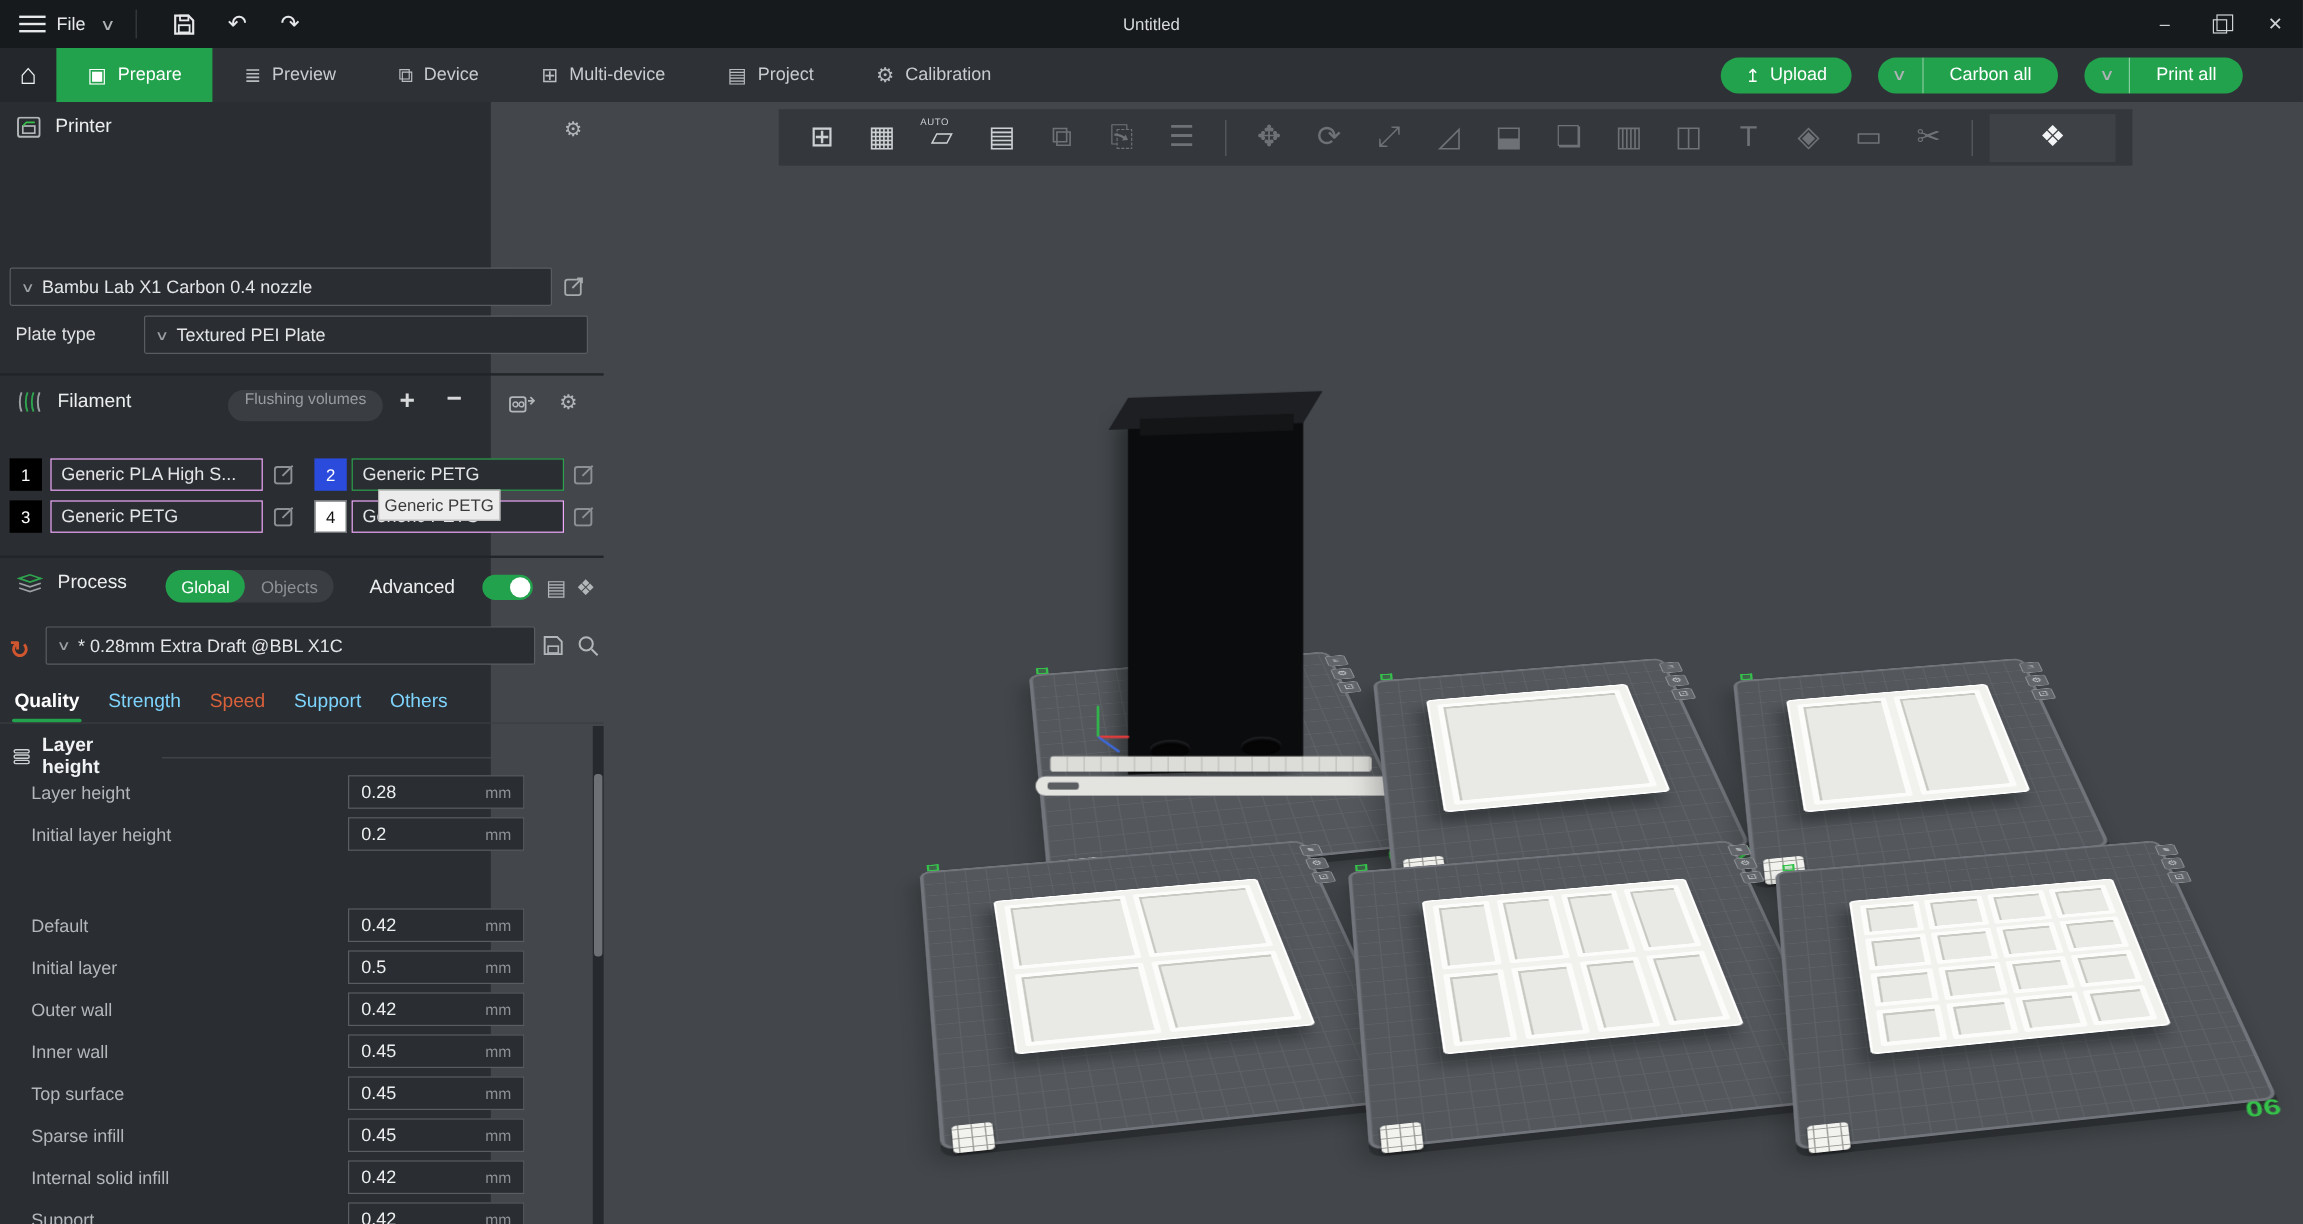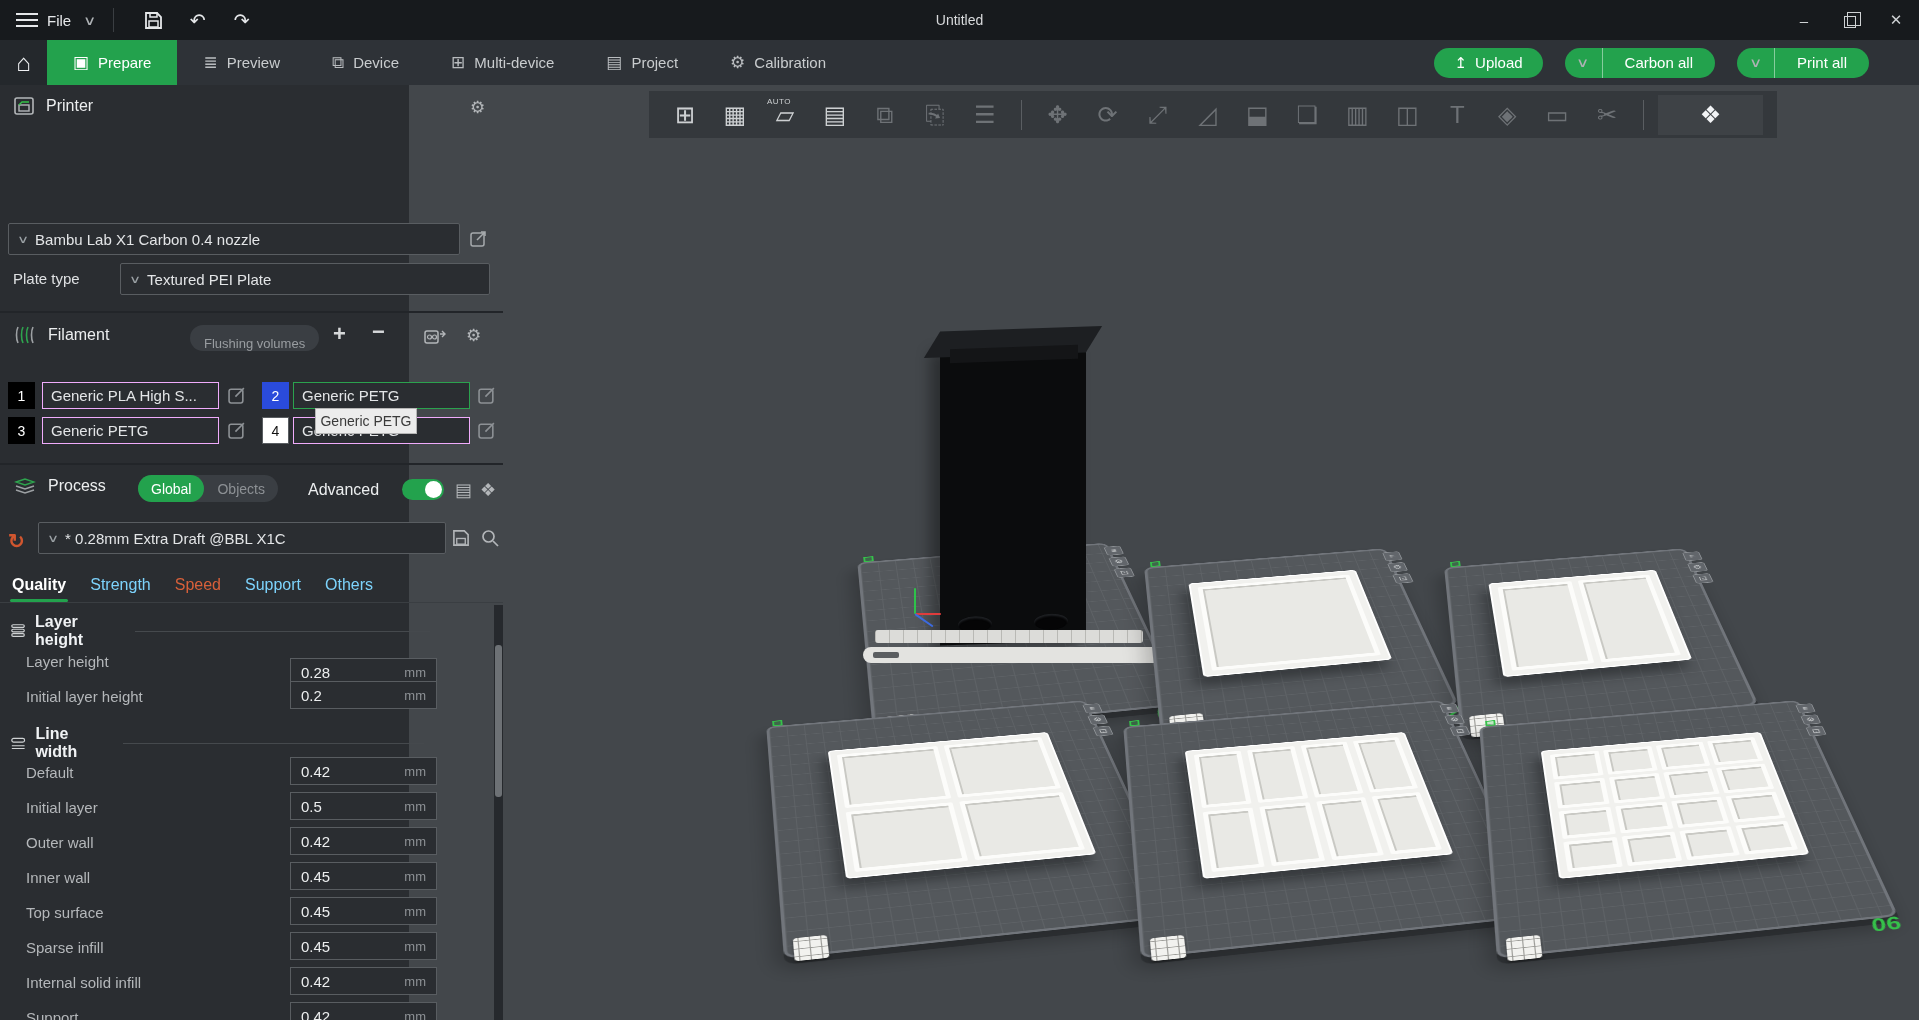--- a/index.html
+++ b/index.html
@@ -45,21 +45,21 @@
   .sec-divider { position:absolute; left:0; width:503px; height:2px; background:#222529; }
   .s-header { position:absolute; display:flex; align-items:center; gap:12px; left:14px; color:#eceeef; font-size:16px; }
   .gear { color:#b3b6b9; font-size:17px; }
   .selectbox { position:absolute; height:32px; background:#2a2d31; border:1px solid #595d61; border-radius:2px;
     display:flex; align-items:center; gap:8px; padding:0 10px; color:#e3e5e7; font-size:15px; }
   .selectbox .chevd { color:#9aa0a4; font-size:11px; transform:scaleX(1.5); }
   .mini-icon { color:#b3b6b9; font-size:16px; }
   svg.licon { display:block; }
 
   .flush-pill { position:absolute; background:#3a3e43; color:#999da1; border-radius:13px; height:26px;
-    display:flex; align-items:flex-end; padding:0 14px; font-size:13px; }
+    display:flex; align-items:flex-start; padding:0 14px; font-size:13px; }
   .fil-op { position:absolute; color:#d6d8da; font-size:22px; font-weight:bold; }
 
   .slot-num { position:absolute; width:27px; height:27px; display:flex; align-items:center; justify-content:center;
     font-size:14px; color:#fff; }
   .slot-field { position:absolute; width:177px; height:27px; border:1px solid #f0abfc; background:#2a2d31;
     display:flex; align-items:center; }
   .slot-field input { width:100%; background:transparent; border:none; outline:none; color:#e3e5e7;
     font-size:15px; padding:0 8px; font-family:"Liberation Sans",sans-serif; }
   .slot-field.focused { border:1px solid #2ba24e; }
   .edit-ic { position:absolute; width:18px; height:18px; }
@@ -361,38 +361,30 @@
   <div class="sec-title" style="top:528px;">
     <svg class="licon" width="18" height="16" viewBox="0 0 18 16">
         <rect x="2" y="1" width="14" height="3" rx="1.5" fill="none" stroke="#cfd2d4" stroke-width="1.3"></rect>
         <rect x="2" y="6" width="14" height="3" rx="1.5" fill="none" stroke="#cfd2d4" stroke-width="1.3"></rect>
         <rect x="2" y="11" width="14" height="3" rx="1.5" fill="none" stroke="#cfd2d4" stroke-width="1.3"></rect>
       </svg>
     <span>Layer height</span>
     <span class="rule"></span>
   </div>
   <span class="prow-label" style="top:568px;">Layer height</span>
-  <div class="pinput" style="top:573px;">
+  <div class="pinput" style="top:561px;">
     <input value="0.28" style="">
     <span class="unit">mm</span>
   </div>
   <span class="prow-label" style="top:603px;">Initial layer height</span>
   <div class="pinput" style="top:596px;">
     <input value="0.2" style="">
     <span class="unit">mm</span>
   </div>
 
-  <div class="sec-title" style="top:640px;">
-    <svg class="licon" width="18" height="14" viewBox="0 0 18 14">
-        <rect x="2" y="2" width="14" height="4" rx="2" fill="none" stroke="#cfd2d4" stroke-width="1.3"></rect>
-        <path d="M2 10h14M2 13h14" stroke="#cfd2d4" stroke-width="1.3"></path>
-      </svg>
-    <span>Line width</span>
-    <span class="rule"></span>
-  </div>
 
   <span class="prow-label" style="top:679px;">Default</span>
   <div class="pinput" style="top:672px;">
     <input value="0.42" style="">
     <span class="unit">mm</span>
   </div>
   <span class="prow-label" style="top:714px;">Initial layer</span>
   <div class="pinput" style="top:707px;">
     <input value="0.5" style="">
     <span class="unit">mm</span>

